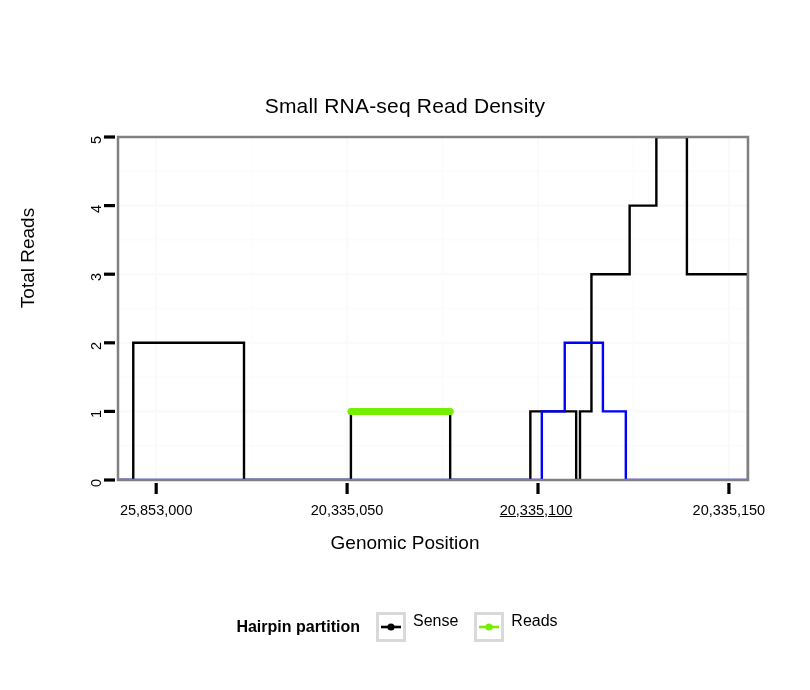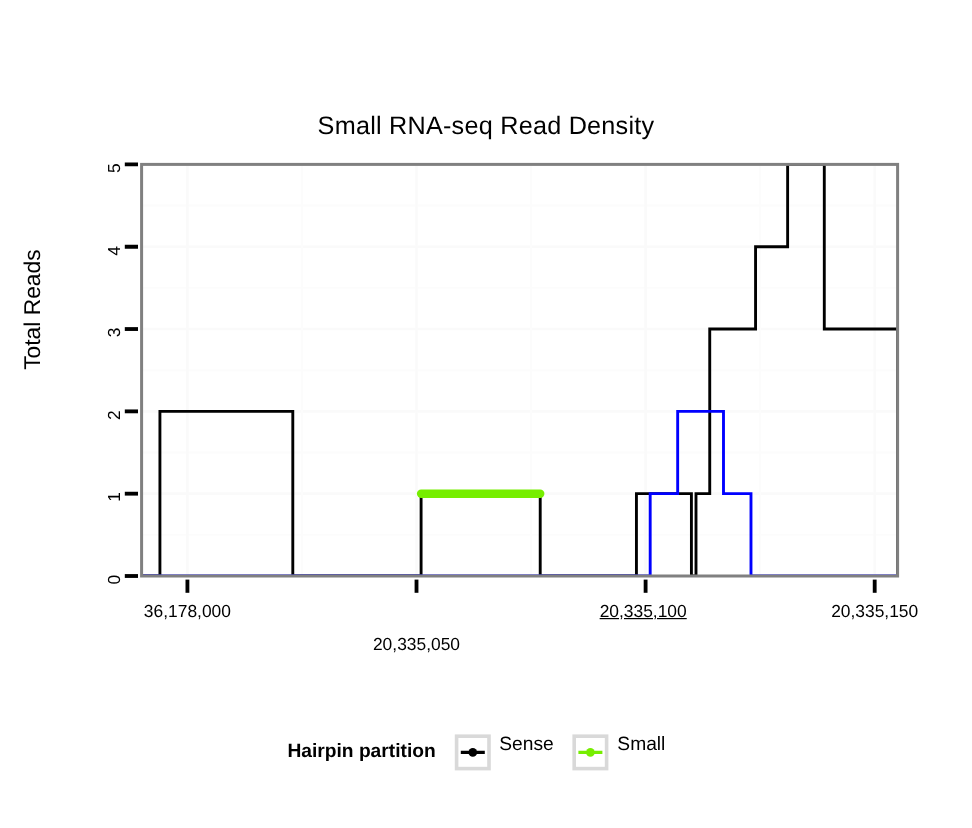--- a/index.html
+++ b/index.html
@@ -168,52 +168,53 @@
         <line x1="104" x2="115" y1="448" y2="448" stroke="#000" stroke-width="3.2"></line>
         <line x1="104" x2="115" y1="379.4" y2="379.4" stroke="#000" stroke-width="3.2"></line>
         <line x1="104" x2="115" y1="310.79999999999995" y2="310.79999999999995" stroke="#000" stroke-width="3.2"></line>
         <line x1="104" x2="115" y1="242.20000000000002" y2="242.20000000000002" stroke="#000" stroke-width="3.2"></line>
         <line x1="104" x2="115" y1="173.59999999999997" y2="173.59999999999997" stroke="#000" stroke-width="3.2"></line>
         <line x1="104" x2="115" y1="105" y2="105" stroke="#000" stroke-width="3.2"></line>
       </g>
   </svg>
 
   <div id="xticklabels">
-      <div class="tick-label-x" style="left: 96.1818px; top: 470px;">36,178,000</div>
-      <div class="tick-label-x" style="left: 287.091px; top: 498px;">20,335,050</div>
+      <div class="tick-label-x" style="left: 96.1818px; top: 470px;">25,853,000</div>
+      <div class="tick-label-x" style="left: 287.091px; top: 470px;">20,335,050</div>
       <div class="tick-label-x" style="left: 476px; top: 470px; text-decoration: underline;">20,335,100</div>
       <div class="tick-label-x" style="left: 668.909px; top: 470px;">20,335,150</div>
     </div>
   <div id="yticklabels">
       <div class="tick-label-y" style="left: 66px; top: 439px;">0</div>
       <div class="tick-label-y" style="left: 66px; top: 370.4px;">1</div>
       <div class="tick-label-y" style="left: 66px; top: 301.8px;">2</div>
       <div class="tick-label-y" style="left: 66px; top: 233.2px;">3</div>
       <div class="tick-label-y" style="left: 66px; top: 164.6px;">4</div>
       <div class="tick-label-y" style="left: 66px; top: 96px;">5</div>
     </div>
 
+  <div class="xlabel">Genomic Position</div>
 
   <div class="legend">
     <div class="legend-title">Hairpin partition</div>
     <div id="legend-items" style="display:flex;align-items:center;">
         <div class="legend-item">
           <div class="legend-key">
             <svg width="24" height="24">
               <line x1="2" x2="22" y1="12" y2="12" stroke="#000000" stroke-width="2.6"></line>
               <circle cx="12" cy="12" r="3.6" fill="#000000"></circle>
             </svg>
           </div>
           <div class="legend-label">Sense</div>
         </div>
         <div class="legend-item">
           <div class="legend-key">
             <svg width="24" height="24">
               <line x1="2" x2="22" y1="12" y2="12" stroke="#76ee00" stroke-width="2.6"></line>
               <circle cx="12" cy="12" r="3.6" fill="#76ee00"></circle>
             </svg>
           </div>
-          <div class="legend-label">Small</div>
+          <div class="legend-label">Reads</div>
         </div>
       </div>
   </div>
 
 </div>
 
 </body></html>

